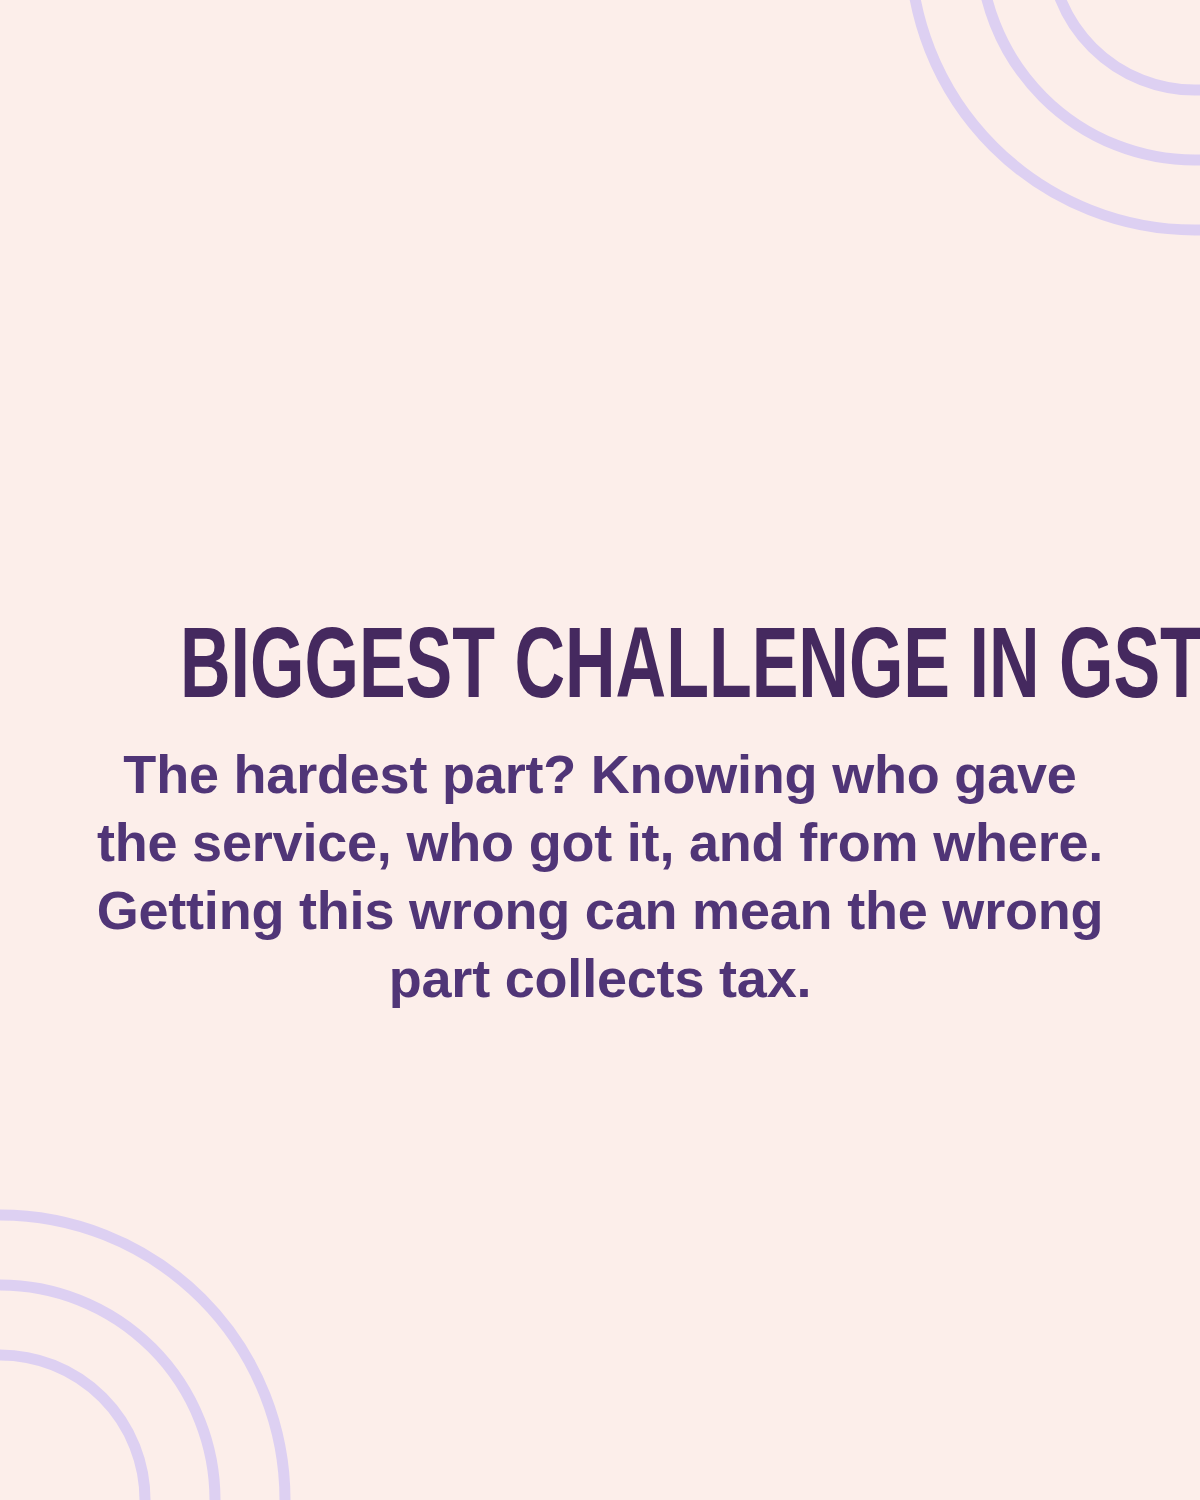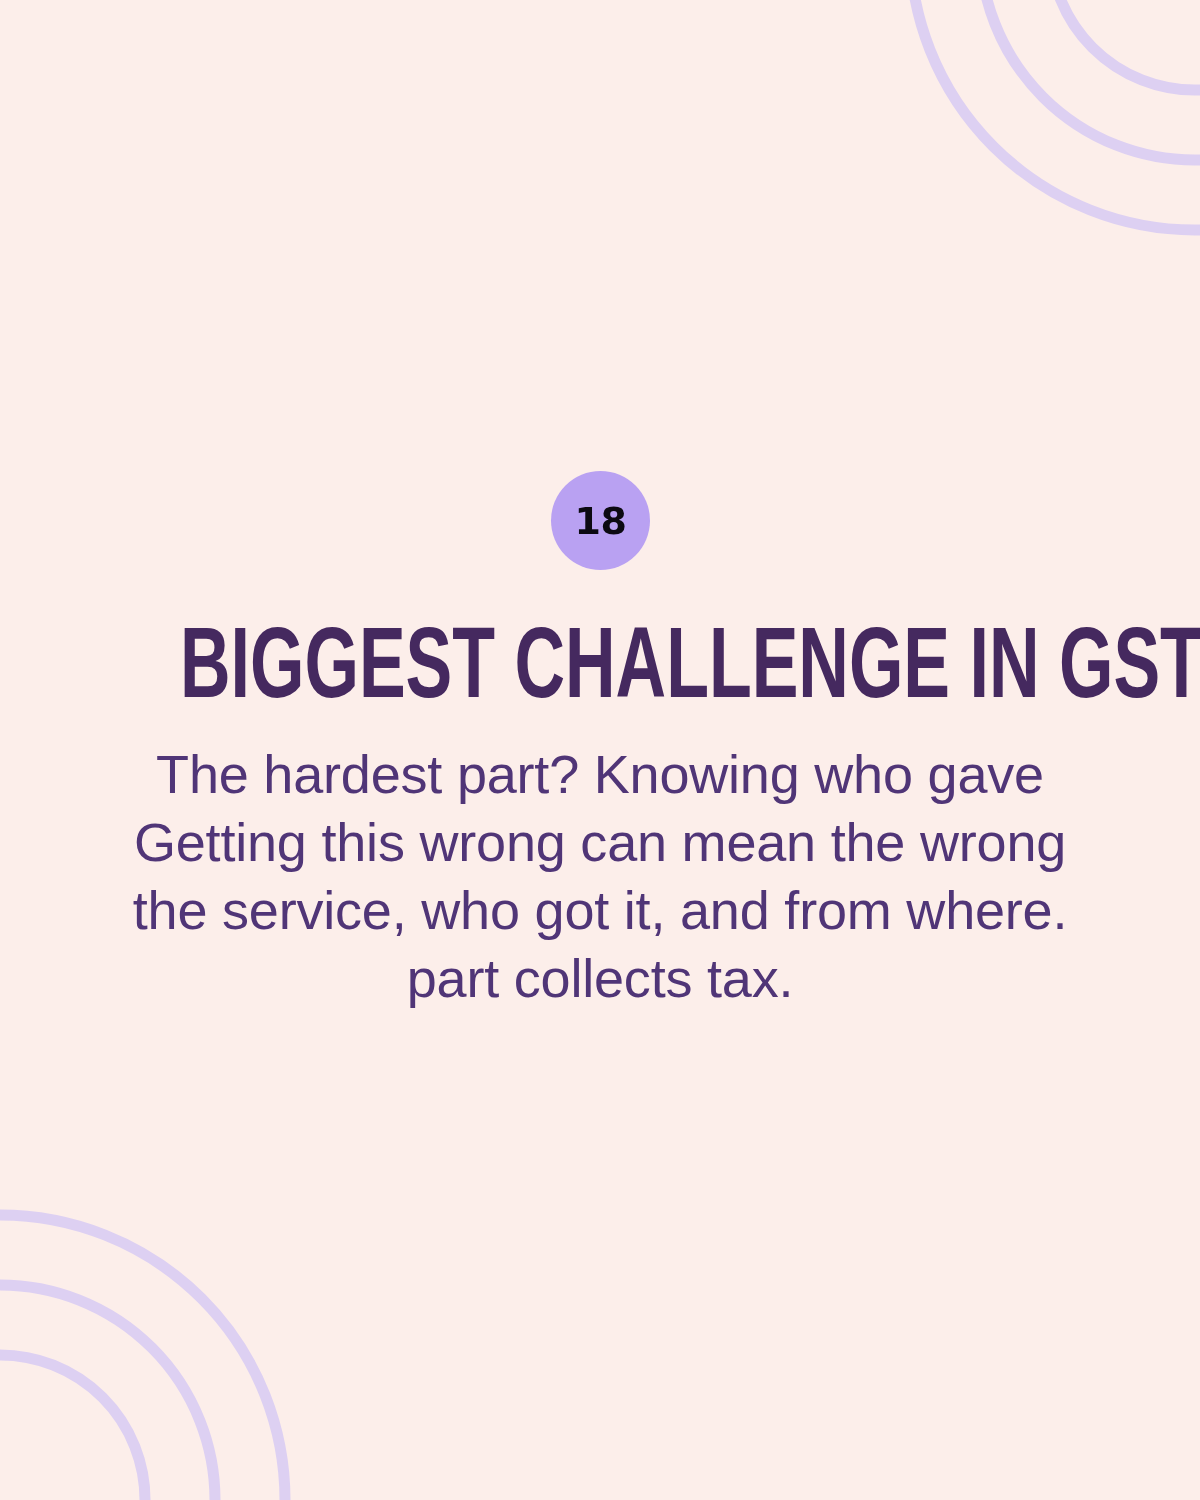--- a/index.html
+++ b/index.html
@@ -84,21 +84,21 @@
   }
 
   .body-text {
     position: absolute;
     left: 60px;
     top: 740px;
     width: 1080px;
     text-align: center;
     font-family: "Liberation Sans", sans-serif;
     font-size: 54px;
-    font-weight: 400;
+    font-weight: 700;
     color: #503577;
     line-height: 68px;
     letter-spacing: -0.2px;
   }
 
   .body-line {
     display: block;
     white-space: nowrap;
   }
 </style>
@@ -113,27 +113,24 @@
       <circle cx="1195" cy="-55" r="215"></circle>
       <circle cx="1195" cy="-55" r="285"></circle>
       <circle cx="0" cy="1500" r="145"></circle>
       <circle cx="0" cy="1500" r="215"></circle>
       <circle cx="0" cy="1500" r="285"></circle>
     </g>
   </svg>
 
   <div class="content">
 
-    <div class="badge">
-      <span class="badge-number">18</span>
-    </div>
 
     <div class="title">BIGGEST CHALLENGE IN GST</div>
 
     <div class="body-text">
       <span class="body-line">The hardest part? Knowing who gave</span>
+      <span class="body-line">the service, who got it, and from where.</span>
       <span class="body-line">Getting this wrong can mean the wrong</span>
-      <span class="body-line">the service, who got it, and from where.</span>
       <span class="body-line">part collects tax.</span>
     </div>
 
   </div>
 </div>
 
 </body></html>

